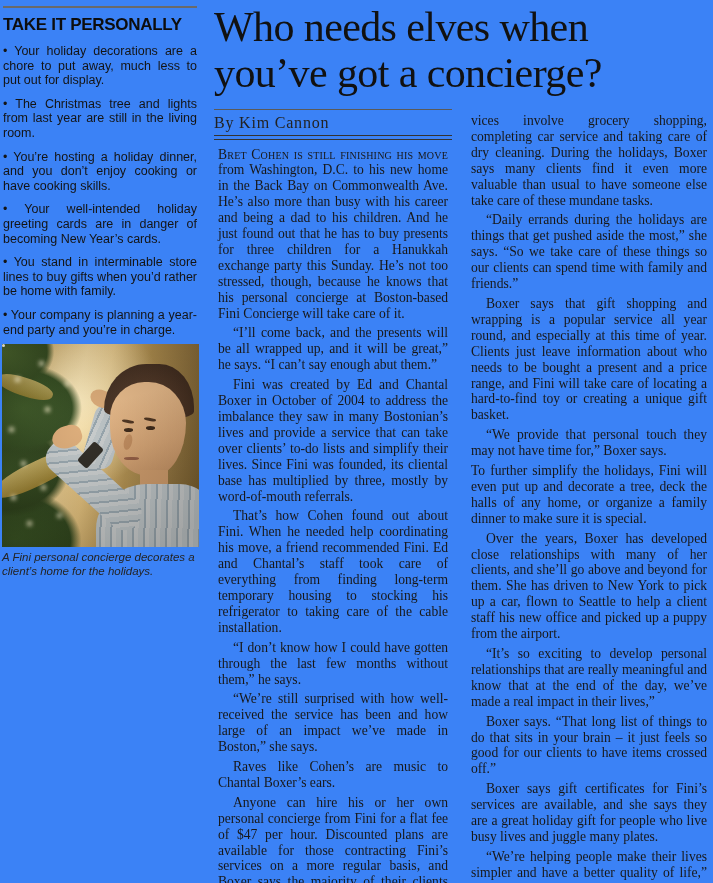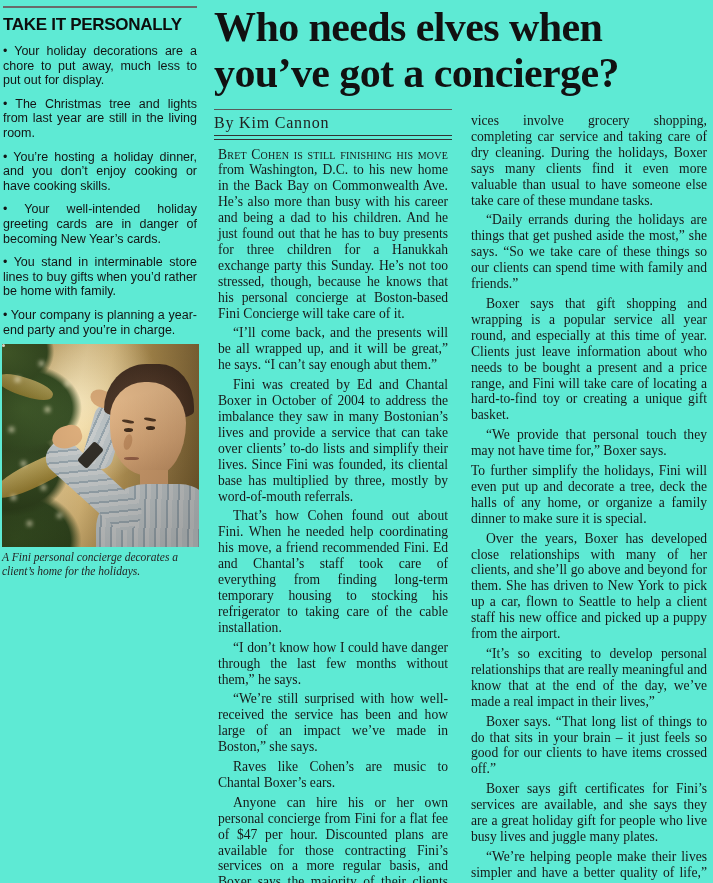--- a/index.html
+++ b/index.html
@@ -1,17 +1,17 @@
 <!DOCTYPE html>
 <html><head>
 <meta charset="utf-8">
 <style>
   html,body{margin:0;padding:0;}
   body{background:#fbfaf7;}
-  .page{position:relative;width:713px;height:883px;background:#5eead4;overflow:hidden;
+  .page{position:relative;width:713px;height:883px;background:#3b82f6;overflow:hidden;
         color:#1a1a1a;-webkit-font-smoothing:antialiased;}
 
   
   .sidebar{position:absolute;left:3px;top:0;width:194px;font-family:"Liberation Sans",sans-serif;}
   .sidebar-topline{border-top:2px solid #6a6a6a;margin:6px 0 7px;}
   .sidebar-title{font-size:17px;font-weight:bold;letter-spacing:-0.3px;margin:0 0 9px;color:#0d0d0d;}
   .sidebar p{font-size:12.5px;line-height:14.6px;text-align:justify;margin:0 0 9px;color:#141414;}
   .sidebar-bottomline{border-top:1.5px solid #8a8a8a;margin-top:1px;}
 
   
@@ -64,26 +64,26 @@
       border-radius:45% 28% 0 0/62% 40% 0 0;}
   .ph-arm{left:60px;top:90px;width:116px;height:34px;border-radius:16px;
       background:repeating-linear-gradient(132deg,#b7c3cd 0 5px,#8fa2b2 5px 7px,#c4ccd4 7px 11px);
       transform:rotate(42deg);transform-origin:0 0;}
   .ph-arm.a2{left:96px;top:58px;width:30px;height:64px;transform:rotate(16deg);border-radius:12px;
       background:repeating-linear-gradient(98deg,#b7c3cd 0 5px,#8fa2b2 5px 7px,#c4ccd4 7px 11px);}
   .ph-watch{left:82px;top:98px;width:13px;height:26px;background:#1d1d1d;border-radius:3px;transform:rotate(42deg);}
   .ph-hand{left:50px;top:82px;width:30px;height:22px;background:#d9a878;border-radius:55% 45% 45% 55%;transform:rotate(-18deg);}
   .ph-hand.h2{left:88px;top:46px;width:22px;height:17px;transform:rotate(24deg);}
   .ph-tint{inset:0;background:radial-gradient(ellipse at 40% 42%,rgba(255,224,156,.10),rgba(58,40,14,.24) 88%);}
-  .caption{font-family:Liberation Serif, serif;font-style:italic;font-size:11.5px;line-height:13.5px;
+  .caption{font-family:Liberation Sans, sans-serif;font-style:italic;font-size:11.5px;line-height:13.5px;
       margin-top:4px;color:#242424;}
 
   
   .main{position:absolute;left:214px;top:0;width:497px;font-family:"Liberation Serif",serif;}
-  .headline{font-size:42px;line-height:46px;font-weight:bold;letter-spacing:-0.6px;margin:4px 0 0;color:#111;}
+  .headline{font-size:42px;line-height:46px;font-weight:normal;letter-spacing:-0.6px;margin:4px 0 0;color:#111;}
   .headline span{display:block;}
   .columns{display:flex;gap:15px;margin-top:13px;}
   .col1{width:238px;}
   .col2{width:244px;}
   .byline-block{margin-bottom:7px;}
   .byline-rule-top{border-top:1px solid #5a5a5a;}
   .byline{text-align:left;font-size:16px;letter-spacing:0.8px;padding:4px 0 3px;color:#222;}
   .byline-rule-bottom{height:2.5px;border-top:1.5px solid #333;border-bottom:1.5px solid #333;}
   .main p{margin:4px;font-size:13.6px;line-height:15.9px;text-align:justify;color:#181818;}
   .main p.indent{text-indent:15px;}
@@ -153,21 +153,21 @@
       <div class="col1">
         <div class="byline-block">
           <div class="byline-rule-top"></div>
           <div class="byline">By Kim Cannon</div>
           <div class="byline-rule-bottom"></div>
         </div>
         <p><span class="smallcaps">Bret Cohen is still finishing his move</span><span> from Washington, D.C. to his new home in the Back Bay on Commonwealth Ave. He’s also more than busy with his career and being a dad to his children. And he just found out that he has to buy presents for three children for a Hanukkah exchange party this Sunday. He’s not too stressed, though, because he knows that his personal concierge at Boston-based Fini Concierge will take care of it.</span></p>
         <p class="indent">“I’ll come back, and the presents will be all wrapped up, and it will be great,” he says. “I can’t say enough abut them.”</p>
         <p class="indent">Fini was created by Ed and Chantal Boxer in October of 2004 to address the imbalance they saw in many Bostonian’s lives and provide a service that can take over clients’ to-do lists and simplify their lives. Since Fini was founded, its cliental base has multiplied by three, mostly by word-of-mouth referrals.</p>
         <p class="indent">That’s how Cohen found out about Fini. When he needed help coordinating his move, a friend recommended Fini. Ed and Chantal’s staff took care of everything from finding long-term temporary housing to stocking his refrigerator to taking care of the cable installation.</p>
-        <p class="indent">“I don’t know how I could have danger through the last few months without them,” he says.</p>
+        <p class="indent">“I don’t know how I could have gotten through the last few months without them,” he says.</p>
         <p class="indent">“We’re still surprised with how well-received the service has been and how large of an impact we’ve made in Boston,” she says.</p>
         <p class="indent">Raves like Cohen’s are music to Chantal Boxer’s ears.</p>
         <p class="indent">Anyone can hire his or her own personal concierge from Fini for a flat fee of $47 per hour. Discounted plans are available for those contracting Fini’s services on a more regular basis, and Boxer says the majority of their clients use Fini at least once a week, if not more often.</p>
         <p class="indent semibold">The most commonly requested ser-</p>
       </div>
 
       <div class="col2">
         <p>vices involve grocery shopping, completing car service and taking care of dry cleaning. During the holidays, Boxer says many clients find it even more valuable than usual to have someone else take care of these mundane tasks.</p>
         <p class="indent">“Daily errands during the holidays are things that get pushed aside the most,” she says. “So we take care of these things so our clients can spend time with family and friends.”</p>
         <p class="indent">Boxer says that gift shopping and wrapping is a popular service all year round, and especially at this time of year. Clients just leave information about who needs to be bought a present and a price range, and Fini will take care of locating a hard-to-find toy or creating a unique gift basket.</p>

